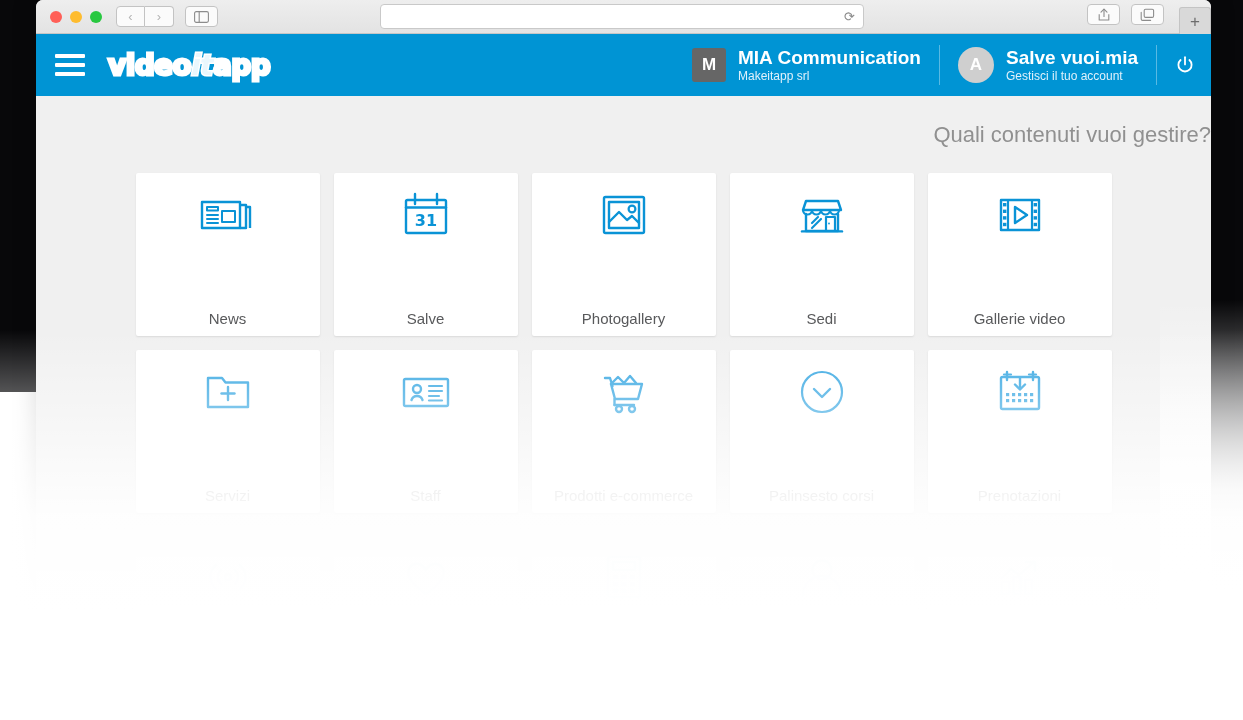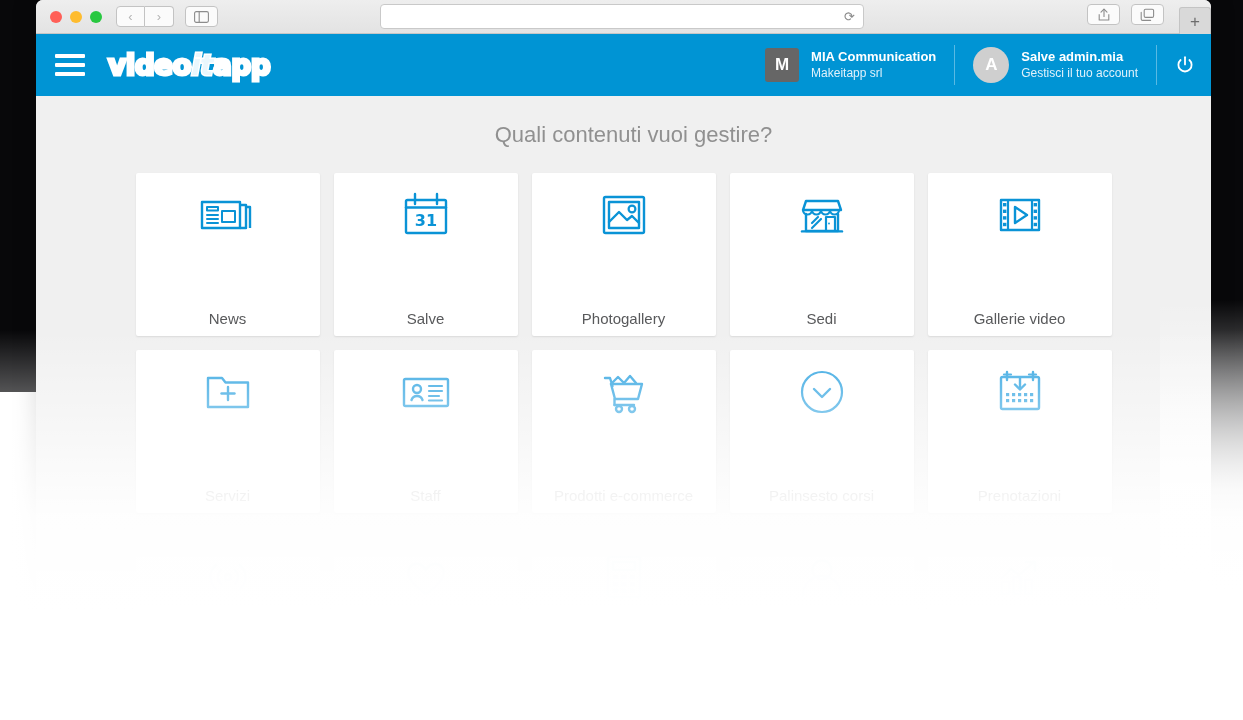--- a/index.html
+++ b/index.html
@@ -192,40 +192,40 @@
   .av-circle {
     width: 36px; height: 36px;
     background: #cfcfcf;
     color: #ffffff;
     display: flex; align-items: center; justify-content: center;
     font-size: 17px; font-weight: bold;
     border-radius: 50%;
     margin-right: 12px;
   }
   .acct-lines { line-height: 1.25; }
-  .acct-top { font-size: 13px; font-weight: bold; color: #ffffff; }
+  .acct-top { font-size: 19px; font-weight: bold; color: #ffffff; }
   .acct-top .light { font-weight: bold; }
   .acct-sub { font-size: 12px; color: #dff1fb; }
 
   .power {
     padding: 0 16px 0 18px;
     border-left: 1px solid rgba(255,255,255,0.35);
     height: 40px;
     display: flex; align-items: center;
   }
 
   
   .content {
     background: #f0f0f0;
     height: 624px;
     padding-top: 26px;
     position: relative;
   }
   .page-title {
-    text-align: center;
+    text-align: right;
     font-size: 22px;
     color: #909090;
     font-weight: normal;
     margin-bottom: 25px;
     padding-left: 20px;
   }
 
   .grid {
     display: grid;
     grid-template-columns: repeat(5, 184px);
@@ -338,21 +338,21 @@
             <div class="acct-top">MIA Communication</div>
             <div class="acct-sub">Makeitapp srl</div>
           </div>
         </div>
 
         <div class="acct">
           <div class="av-circle">
             <span>A</span>
           </div>
           <div class="acct-lines">
-            <div class="acct-top"><span class="light">Salve </span><span>admin.mia</span></div>
+            <div class="acct-top"><span class="light">Salve </span><span>vuoi.mia</span></div>
             <div class="acct-sub">Gestisci il tuo account</div>
           </div>
         </div>
 
         <div class="power">
           <svg width="20" height="20" viewBox="0 0 20 20">
             <path d="M5.6 5.0 a6.6 6.6 0 1 0 8.8 0" fill="none" stroke="#ffffff" stroke-width="1.8" stroke-linecap="round"></path>
             <line x1="10" y1="2.2" x2="10" y2="9.4" stroke="#ffffff" stroke-width="1.8" stroke-linecap="round"></line>
           </svg>
         </div>

